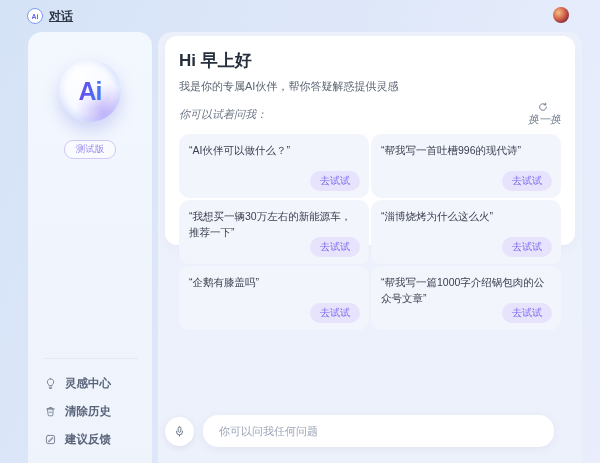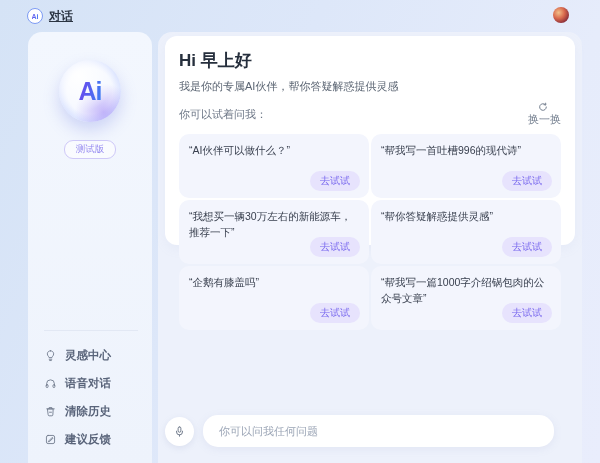--- a/index.html
+++ b/index.html
@@ -44,21 +44,21 @@
   .menu-item span { font-size:11.5px; color:#59647a; }
 
   
   .main { position:absolute; left:158px; top:32px; width:424px; bottom:0;
     background:#edf1fb; border-radius:14px 14px 0 0; }
   .welcome-card { position:absolute; left:7px; right:7px; top:4px; height:209px;
     background:#ffffff; border-radius:12px; padding:13px 14px 10px;
     box-shadow:0 4px 12px rgba(150,160,205,.08); }
   .greeting { font-size:17px; font-weight:600; color:#262f3d; }
   .subtitle { margin-top:7px; font-size:11px; color:#5a6472; }
-  .hint-row { margin-top:8px; display:flex; align-items:center; justify-content:space-between; }
+  .hint-row { margin-top:8px; display:flex; align-items:center; justify-content:space-between;font-style:italic; }
   .hint { font-size:11px; color:#6b7585; }
   .refresh { display:flex; align-items:center; font-size:11px; color:#737e8e; cursor:pointer;flex-direction:column; }
   .refresh svg { width:10px; height:10px; margin-right:4px; }
 
   .cards-grid { margin-top:7px; display:grid; grid-template-columns:repeat(2,1fr); gap:2px; }
   .sug-card { background:#f3f5fd; border-radius:10px; height:64px; padding:8px 10px;
     position:relative; cursor:pointer; }
   .sug-text { font-size:10.5px; line-height:1.55; color:#39404f; display:block; padding-right:2px; }
   .try-btn { position:absolute; right:9px; bottom:7px; background:#e7e3fd; color:#7766ee;
     border:none; font-size:10px; padding:3px 10px; border-radius:10px; cursor:pointer;
@@ -97,28 +97,20 @@
 
     <div class="menu-item">
       <svg viewBox="0 0 16 16" fill="none" stroke="#707b8c" stroke-width="1.1" stroke-linecap="round">
         <path d="M8 2.2c2.2 0 3.9 1.7 3.9 3.8 0 1.3-.6 2.2-1.3 3-.5.6-.8 1-.8 1.6H6.2c0-.6-.3-1-.8-1.6-.7-.8-1.3-1.7-1.3-3C4.1 3.9 5.8 2.2 8 2.2z"></path>
         <path d="M6.4 12.6h3.2"></path>
           <path d="M7 14.2h2"></path>
       </svg>
       <span>灵感中心</span>
     </div>
 
-    <div class="menu-item">
-      <svg viewBox="0 0 16 16" fill="none" stroke="#707b8c" stroke-width="1.1" stroke-linecap="round">
-        <path d="M3.2 10.5V8.3a4.8 4.8 0 0 1 9.6 0v2.2"></path>
-        <rect x="2.6" y="9.4" width="2.4" height="3.6" rx="1.2"></rect>
-        <rect x="11" y="9.4" width="2.4" height="3.6" rx="1.2"></rect>
-      </svg>
-      <span>语音对话</span>
-    </div>
 
     <div class="menu-item">
       <svg viewBox="0 0 16 16" fill="none" stroke="#707b8c" stroke-width="1.1" stroke-linecap="round">
         <path d="M3.4 4.7h9.2"></path>
         <path d="M6.3 4.4V3.2h3.4v1.2"></path>
         <path d="M4.7 4.9h6.6l-.4 7.3a1.2 1.2 0 0 1-1.2 1.1H6.3a1.2 1.2 0 0 1-1.2-1.1z"></path>
         <path d="M6.8 8.9h2.4"></path>
       </svg>
       <span>清除历史</span>
     </div>
@@ -157,21 +149,21 @@
       </div>
       <div class="sug-card">
         <span class="sug-text">“帮我写一首吐槽996的现代诗”</span>
         <button class="try-btn">去试试</button>
       </div>
       <div class="sug-card">
         <span class="sug-text">“我想买一辆30万左右的新能源车，推荐一下”</span>
         <button class="try-btn">去试试</button>
       </div>
       <div class="sug-card">
-        <span class="sug-text">“帮你答疑解惑提供灵感”</span>
+        <span class="sug-text">“淄博烧烤为什么这么火”</span>
         <button class="try-btn">去试试</button>
       </div>
       <div class="sug-card">
         <span class="sug-text">“企鹅有膝盖吗”</span>
         <button class="try-btn">去试试</button>
       </div>
       <div class="sug-card">
         <span class="sug-text">“帮我写一篇1000字介绍锅包肉的公众号文章”</span>
         <button class="try-btn">去试试</button>
       </div>

